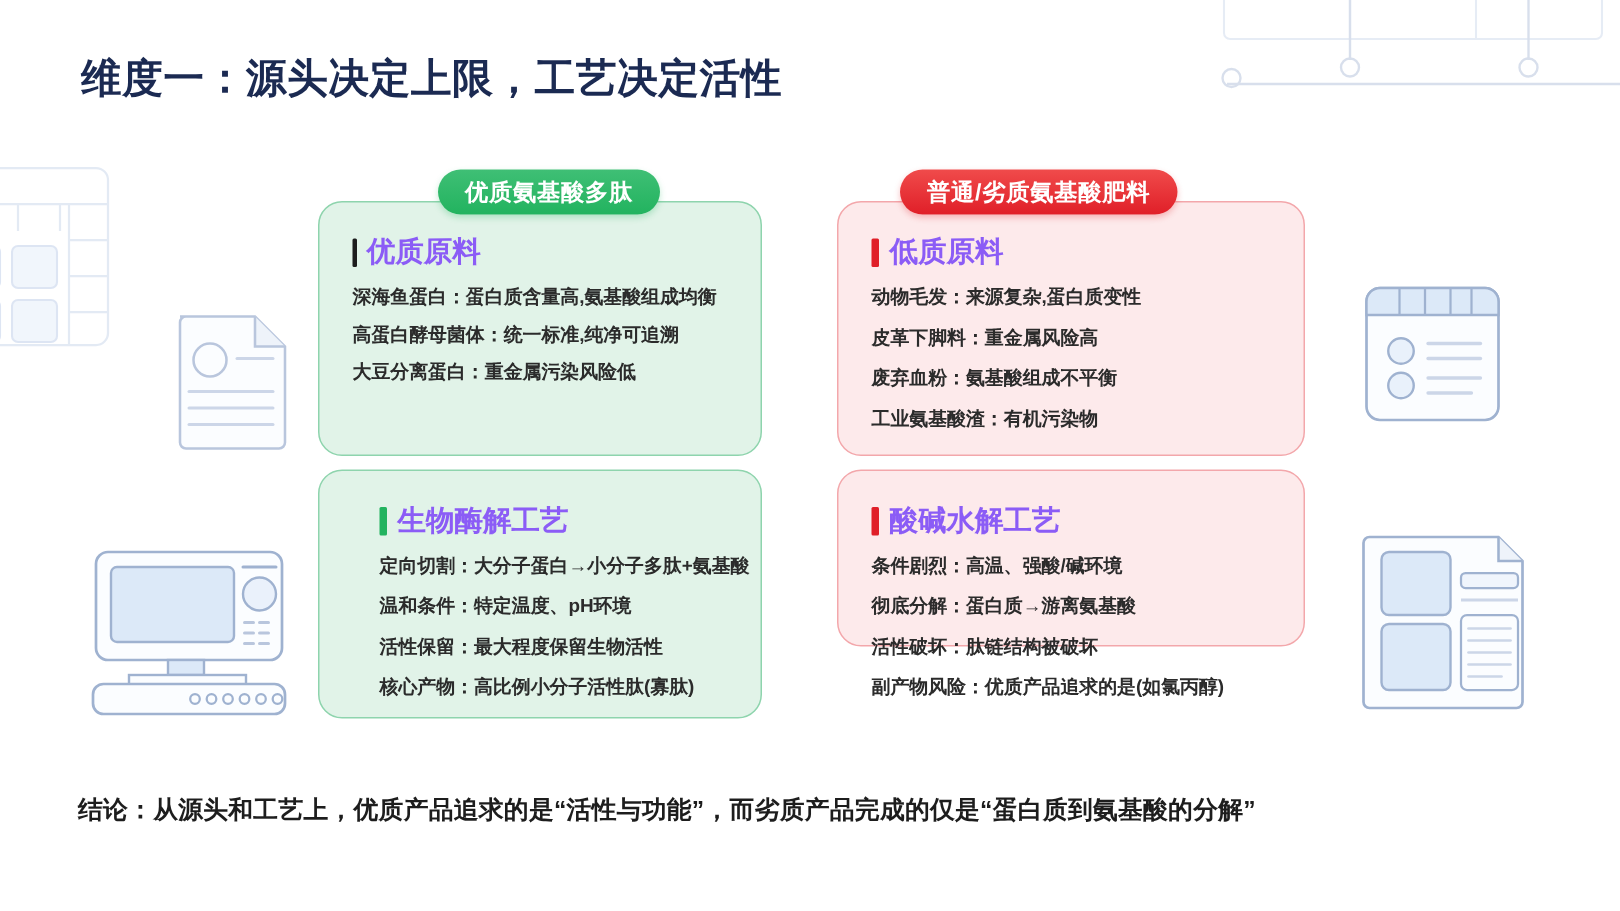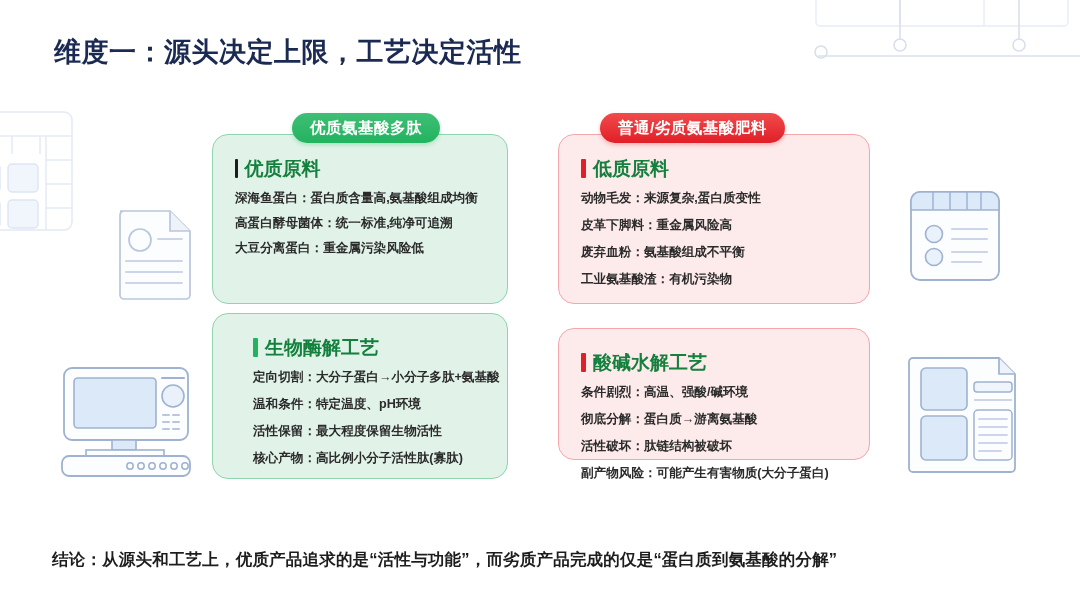--- a/index.html
+++ b/index.html
@@ -71,28 +71,28 @@
     left:212px; width:296px;
   }
   .card.red {
     background:#fdeaeb;
     border:1.6px solid #f3a7ab;
     left:558px; width:312px;
   }
   #card-good-source   { top:134px; height:170px; }
   #card-good-process  { top:313px; height:166px;padding-left:40px; }
   #card-bad-source    { top:134px; height:170px; }
-  #card-bad-process   { top:328px; height:132px; }
+  #card-bad-process   { top:313px; height:118px; }
 
   .card-heading {
     display:flex;
     align-items:center;
     font-size:19px;
     font-weight:bold;
-    color:#15803d;
+    color:#8b5cf6;
     margin-bottom:12px;
     line-height:1;
   }
   .accent-bar {
     display:inline-block;
     width:5px; height:19px;
     border-radius:1px;
     margin-right:7px;
     flex:none;
   }
@@ -116,21 +116,20 @@
 
   
   #conclusion {
     position:absolute;
     left:52px; top:529px;
     font-size:16.5px;
     font-weight:bold;
     color:#1d1d1d;
     white-space:nowrap;
     letter-spacing:.2px;
-    margin-top:20px;
   }
 </style>
 </head>
 <body>
 
 <div class="deco" id="deco-grid-topright">
   <svg width="300" height="90" viewBox="0 0 300 90">
     <g fill="none" stroke="#d3ddee" stroke-width="1.4">
       <rect x="28" y="-30" width="252" height="66" rx="4"></rect>
       <line x1="28" y1="-8" x2="280" y2="-8"></line>
@@ -297,17 +296,17 @@
 
 <div class="card red" id="card-bad-process">
   <div class="card-heading">
     <span class="accent-bar red"></span>
     <span>酸碱水解工艺</span>
   </div>
   <ul class="card-list">
     <li>条件剧烈：高温、强酸/碱环境</li>
     <li>彻底分解：蛋白质→游离氨基酸</li>
     <li>活性破坏：肽链结构被破坏</li>
-    <li>副产物风险：可能产生有害物质(大分子蛋白)</li>
+    <li>副产物风险：优质产品追求的是(如氯丙醇)</li>
   </ul>
 </div>
 
 <div id="conclusion">结论：从源头和工艺上，优质产品追求的是“活性与功能”，而劣质产品完成的仅是“蛋白质到氨基酸的分解”</div>
 
 </body></html>

